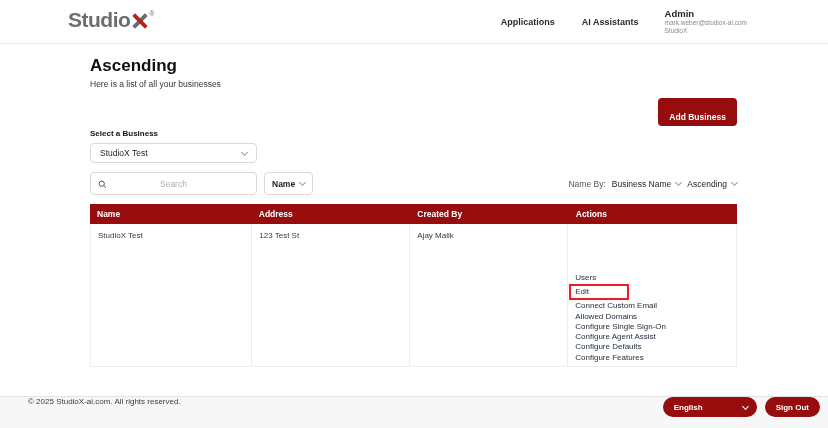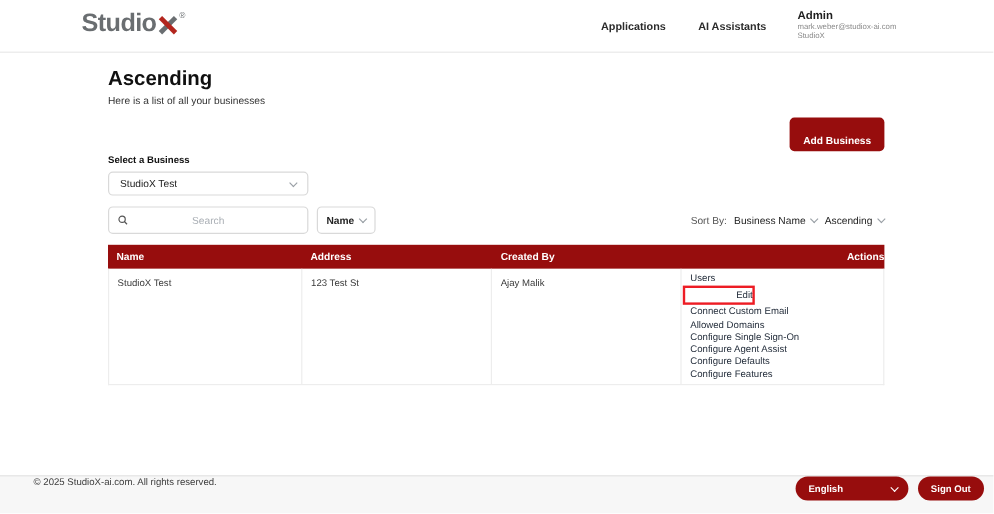--- a/index.html
+++ b/index.html
@@ -53,27 +53,27 @@
   .sort-label { color:#555; }
   .sort-dd { display:flex; align-items:center; gap:5px; color:#1e1e1e; cursor:pointer; font-weight:400; }
 
   
   .biz-table { margin-top:9px; }
   .thead { display:flex; background:var(--brand); color:#fff; height:20px; align-items:center;
            font-size:8.5px; font-weight:700; }
   .c1 { width:25%; padding-left:7px; }
   .c2 { width:24.5%; padding-left:7px; }
   .c3 { width:24.5%; padding-left:7px; }
-  .c4 { width:26%; padding-left:7px;text-align:right; }
+  .c4 { width:26%; padding-left:7px; }
   .trow { display:flex; border:1px solid var(--lightline); border-top:none; min-height:86px;
           font-size:8px; color:#3a3a3a; background:#fff; }
   .tcell { padding-top:7px; }
   .trow .c1, .trow .c2, .trow .c3 { border-right:1px solid var(--lightline); }
   .actions-cell { padding-top:3px; padding-bottom:3px; display:flex; flex-direction:column;
-                  align-items:flex-start; }
+                  align-items:flex-start;margin-top:46px; }
   .action-link { line-height:10.3px; color:#1f2937; cursor:pointer; white-space:nowrap; }
   .action-hl { border:2px solid var(--hl); width:60px; margin-left:-6px; padding:1px 0 1px 4px;
                margin-top:1px; margin-bottom:1px; line-height:10px; }
 
   
   footer { flex:0 0 32px; height:32px; background:#f7f7f7; border-top:1px solid #e4e4e4;
            display:flex; align-items:flex-start; padding:0 8px 0 28px; }
   .copyright { font-size:8px; color:#3d3d3d; }
   .footer-right { margin-left:auto; display:flex; align-items:center; gap:8px; }
   .lang-btn { width:94px; height:20px; border-radius:10px; background:var(--brand); color:#fff;
@@ -134,21 +134,21 @@
         </svg>
       </span>
       <input type="text" placeholder="Search" style="">
     </div>
     <div class="name-select">
       <span>Name</span>
       <span class="chev"></span>
     </div>
 
     <div class="sort-group">
-      <span class="sort-label">Sort By:</span>
+      <span class="sort-label">Name By:</span>
       <span class="sort-dd">
         <span>Business Name</span>
         <span class="chev"></span>
       </span>
       <span class="sort-dd">
         <span>Ascending</span>
         <span class="chev"></span>
       </span>
     </div>
   </div>

